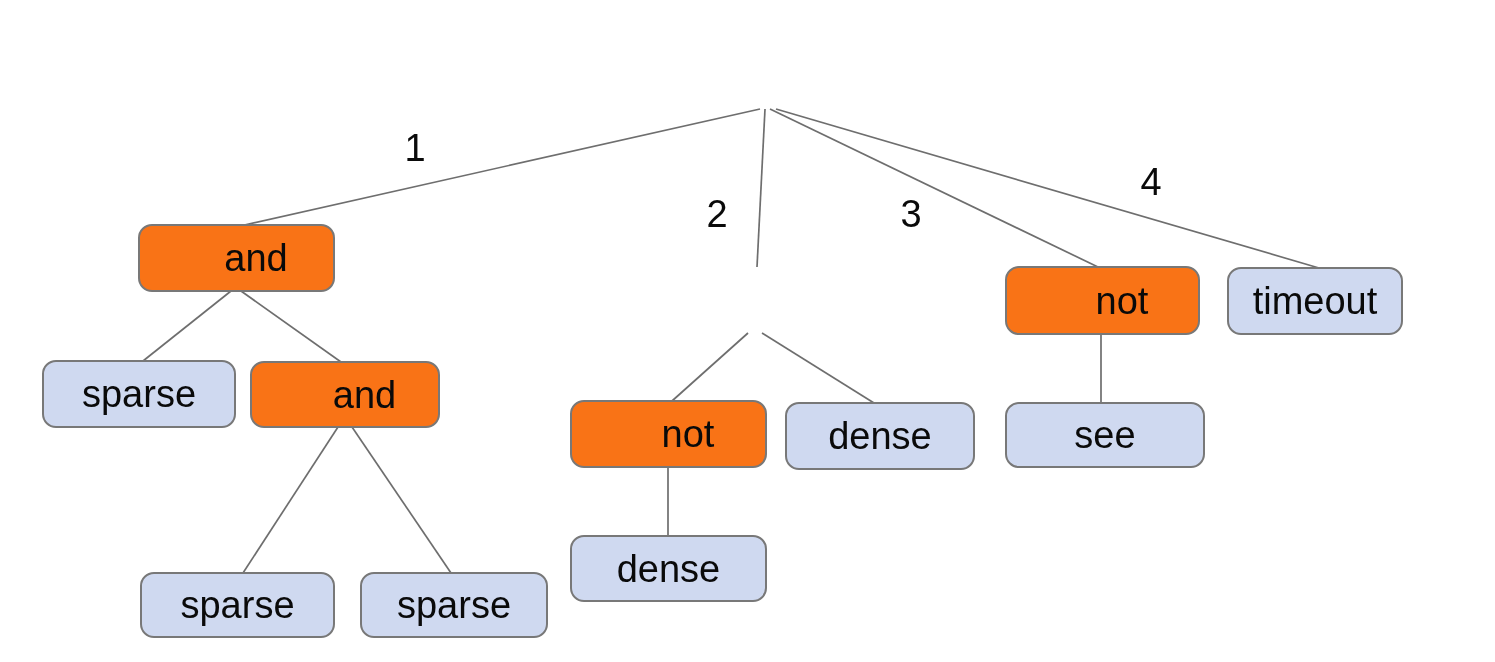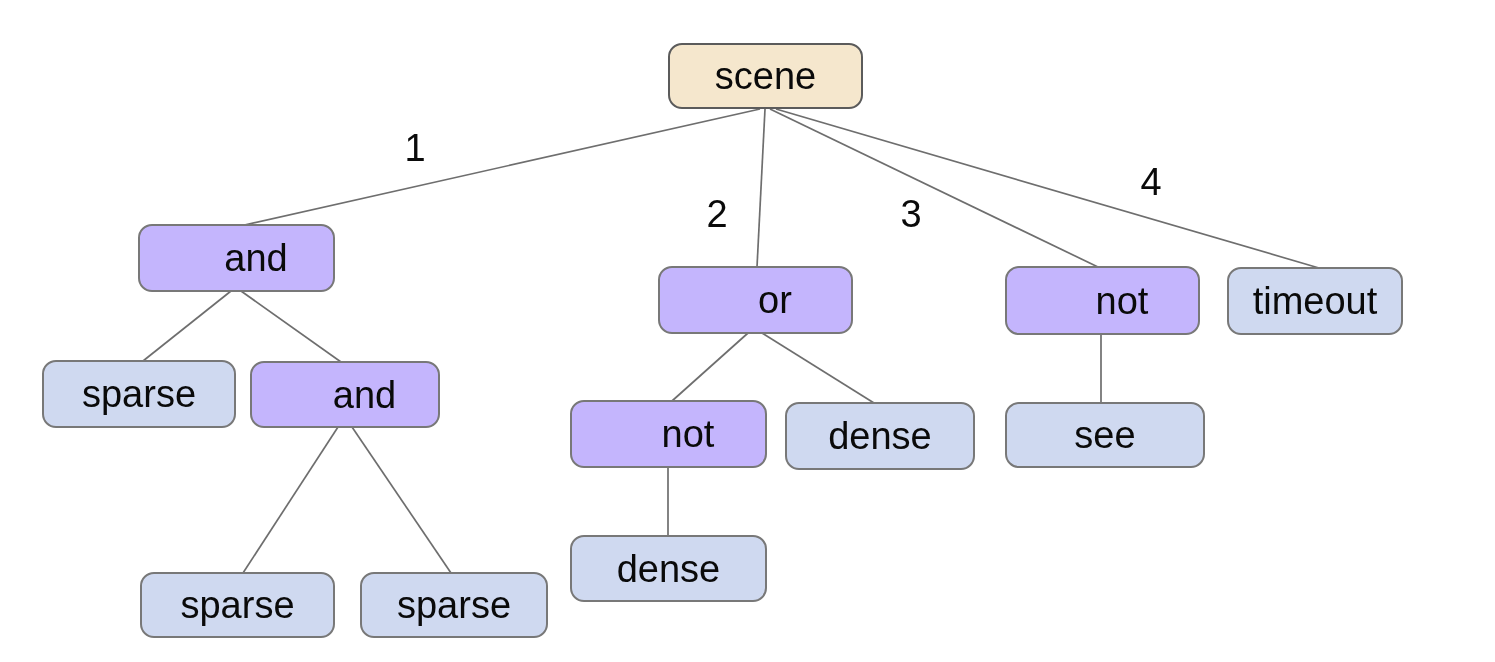--- a/index.html
+++ b/index.html
@@ -37,21 +37,21 @@
     font-size: 38px;
     color: #0a0a0a;
     line-height: 1;
     white-space: nowrap;
   }
   .kind-root {
     background: #f5e7cd;
     border-color: #5b5b5b;
   }
   .kind-operator {
-    background: #c4b5fd;
+    background: #f97316;
     border-color: #787878;
     padding-left: 39px;
   }
   .kind-leaf {
     background: #cfd9f0;
     border-color: #787878;
   }
   .edge-label {
     position: absolute;
     transform: translate(-50%, -50%);
@@ -78,23 +78,21 @@
     <line x1="762" y1="333" x2="874" y2="403"></line>
     <line x1="668" y1="467" x2="668" y2="536"></line>
     <line x1="1101" y1="334" x2="1101" y2="403"></line>
   </svg>
 
   <div class="edge-label" style="left:415px; top:148px">1</div>
   <div class="edge-label" style="left:717px; top:214px">2</div>
   <div class="edge-label" style="left:911px; top:214px">3</div>
   <div class="edge-label" style="left:1151px; top:182px">4</div>
 
-  <div class="node kind-root" style="left:668px;  top:43px;  width:195px; height:66px">scene</div>
   <div class="node kind-operator" style="left:138px;  top:224px; width:197px; height:68px">and</div>
-  <div class="node kind-operator" style="left:658px;  top:266px; width:195px; height:68px">or</div>
   <div class="node kind-operator" style="left:1005px; top:266px; width:195px; height:69px">not</div>
   <div class="node kind-leaf" style="left:1227px; top:267px; width:176px; height:68px">timeout</div>
   <div class="node kind-leaf" style="left:42px;   top:360px; width:194px; height:68px">sparse</div>
   <div class="node kind-operator" style="left:250px;  top:361px; width:190px; height:67px">and</div>
   <div class="node kind-operator" style="left:570px;  top:400px; width:197px; height:68px">not</div>
   <div class="node kind-leaf" style="left:785px;  top:402px; width:190px; height:68px">dense</div>
   <div class="node kind-leaf" style="left:1005px; top:402px; width:200px; height:66px">see</div>
   <div class="node kind-leaf" style="left:140px;  top:572px; width:195px; height:66px">sparse</div>
   <div class="node kind-leaf" style="left:360px;  top:572px; width:188px; height:66px">sparse</div>
   <div class="node kind-leaf" style="left:570px;  top:535px; width:197px; height:67px">dense</div>

